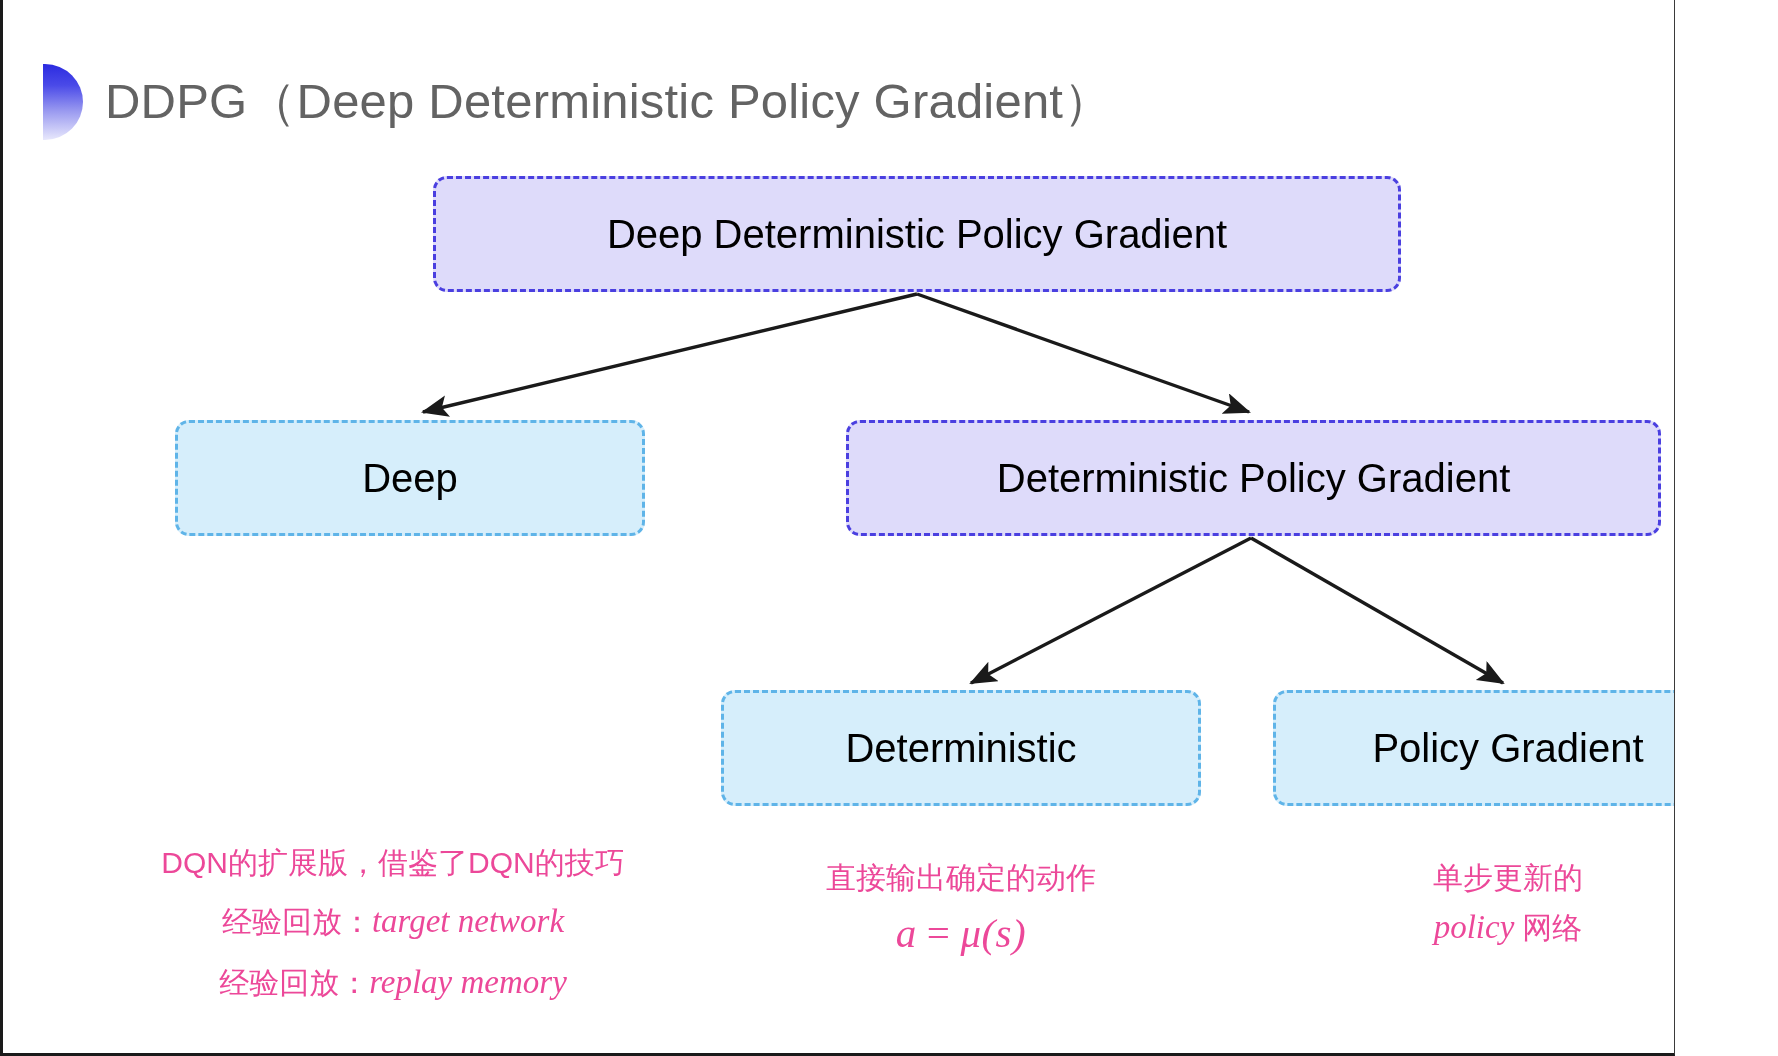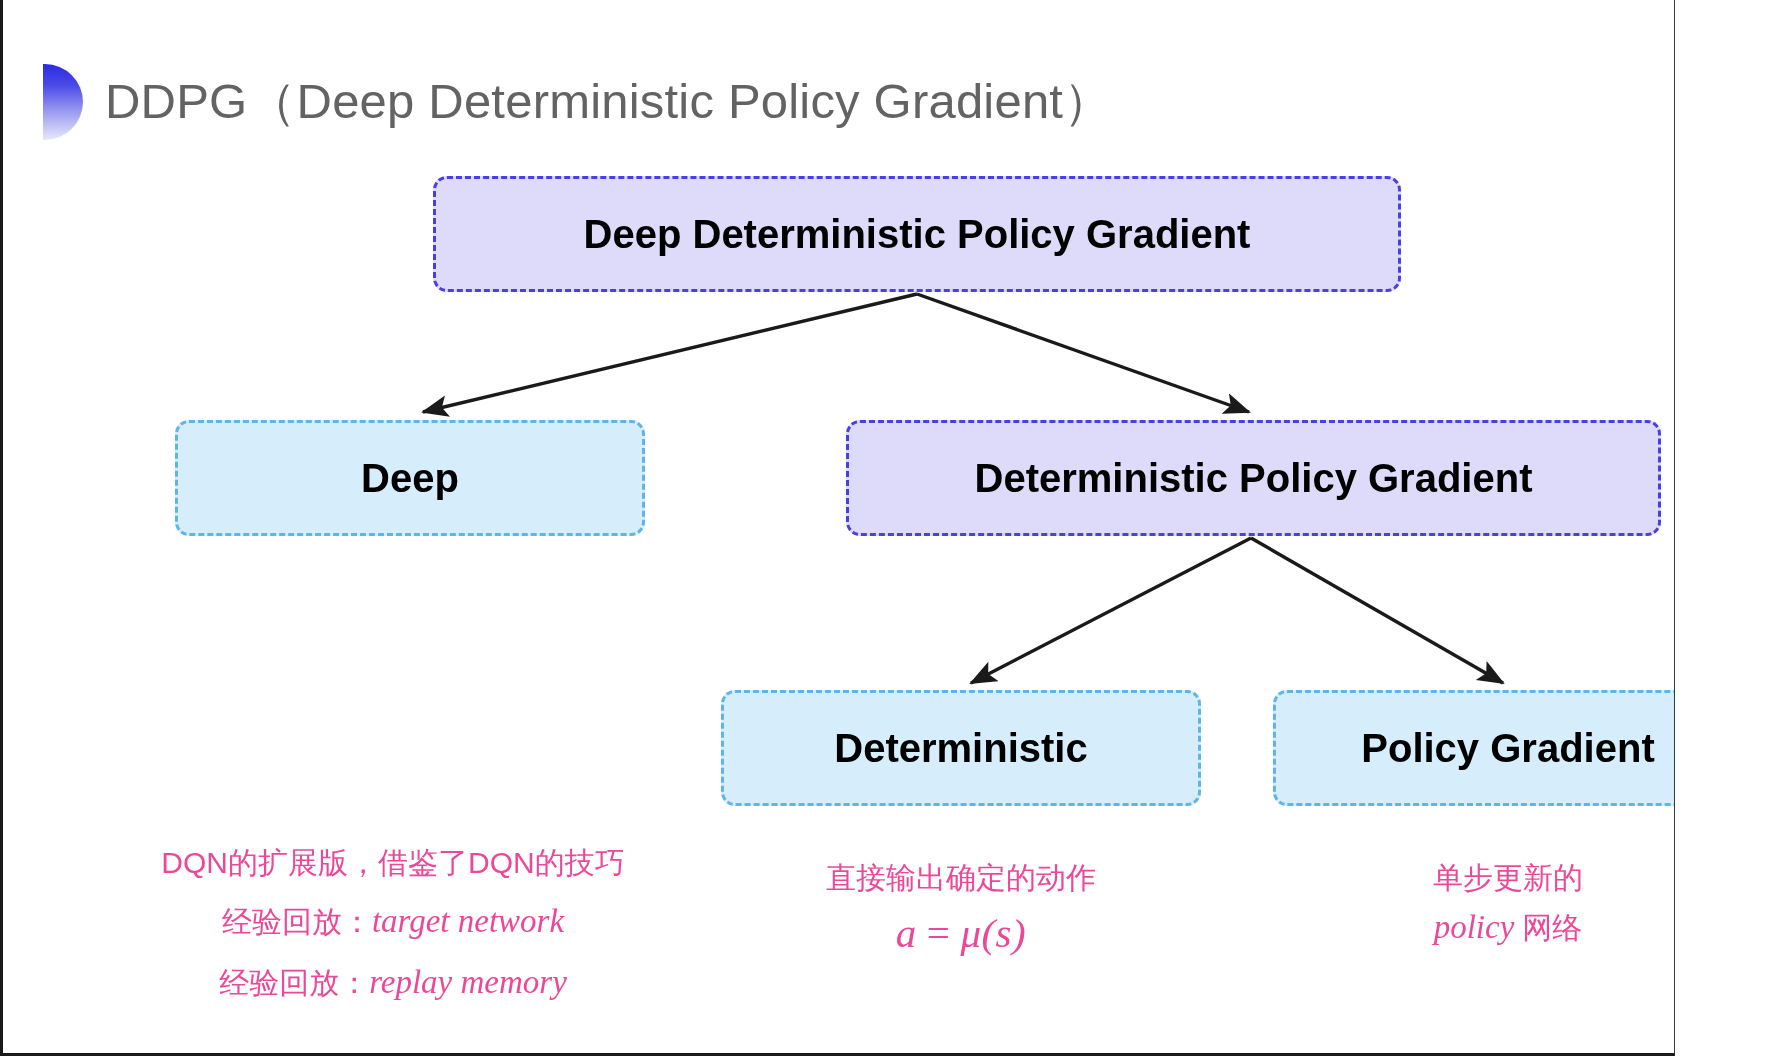--- a/index.html
+++ b/index.html
@@ -61,21 +61,21 @@
 
   
   .node {
     position: absolute;
     display: flex;
     align-items: center;
     justify-content: center;
     border-radius: 14px;
     text-align: center;
     color: #000000;
-    font-weight: 700;
+    font-weight: 400;
     line-height: 1.15;
   }
 
   .node.purple {
     background: #dedbfa;
     border: 3px dashed #4a3fe0;
   }
 
   .node.cyan {
     background: #d6eefb;

